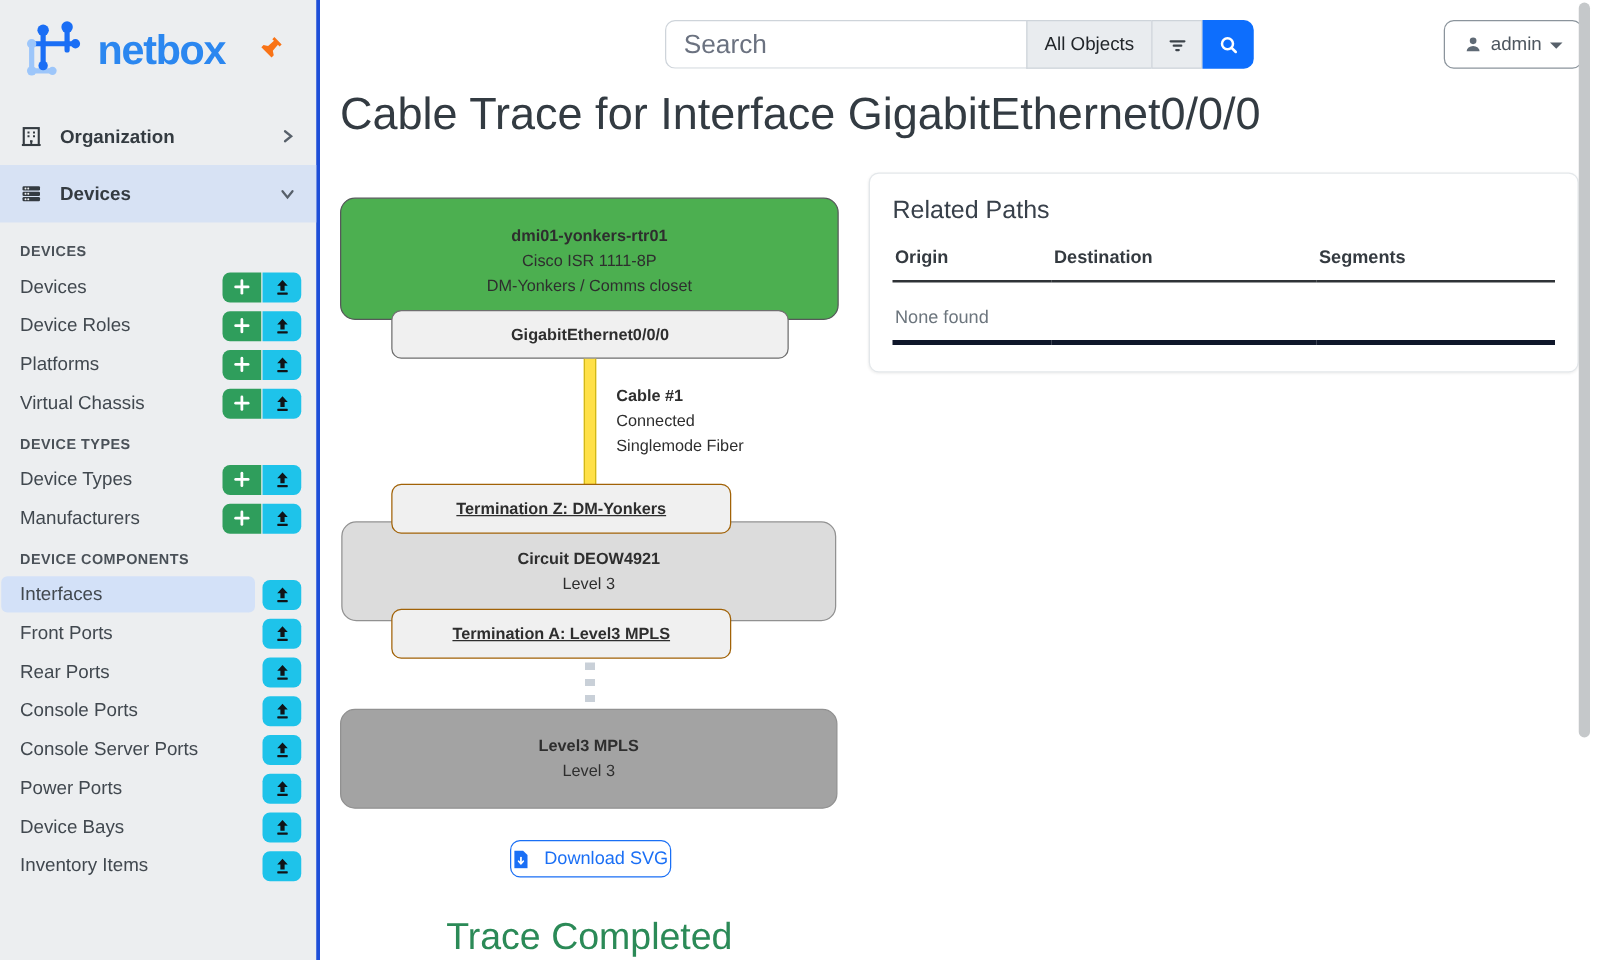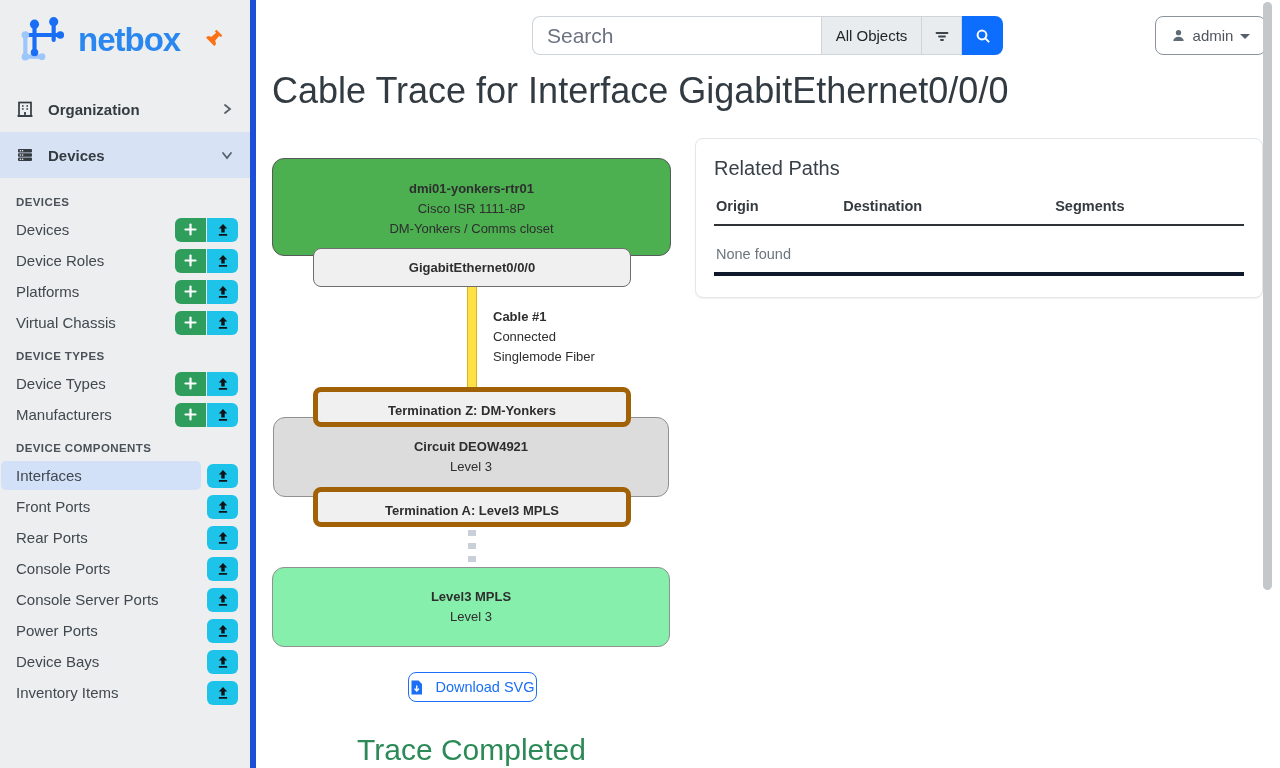--- a/index.html
+++ b/index.html
@@ -1,21 +1,21 @@
 <!DOCTYPE html>
 <html><head>
 <meta charset="utf-8">
 <style>
   * { margin:0; padding:0; box-sizing:border-box; }
   html,body { width:1280px; height:768px; overflow:hidden;
     font-family:"Liberation Sans", sans-serif; background:#fff; color:#343a40; }
 
   
   .sidebar { position:absolute; left:0; top:0; width:256px; height:768px;
-    background:#eceef0; border-right:6px solid #1d4ed8; }
+    background:#eceef0; border-right:3px solid #1d4ed8; }
   .logo-row { height:80px; display:flex; align-items:center; padding:0 16px; position:relative; }
   .wordmark { font-size:33px; font-weight:700; color:#2b87f0; letter-spacing:-1px; margin-left:10px; }
   .pin-btn { position:absolute; right:26px; top:28px; width:20px; height:20px; cursor:pointer; }
 
   .nav-item { height:46px; display:flex; align-items:center; padding:0 16px; gap:14px;
     font-size:15px; font-weight:600; color:#343b41; cursor:pointer; }
   .nav-item.first { margin-top:6px; }
   .nav-item.active { background:#d7e2f4; }
   .nav-item .grow { flex:1; }
 
@@ -63,28 +63,28 @@
   
   .diag { position:absolute; left:0; top:0; width:700px; height:768px; font-size:13px; color:#2e2e2e; }
   .dbox { position:absolute; text-align:center; }
   .device-box { left:16px; top:158px; width:399px; height:98px; background:#4caf50;
     border:1px solid #56595a; border-radius:12px; padding-top:20px; line-height:20px; cursor:pointer; }
   .iface-box { left:57px; top:248px; width:318px; height:39px; background:#f0f0f0;
     border:1px solid #6f6f6f; border-radius:8px; line-height:37px; font-weight:700; cursor:pointer; }
   .cable-line { position:absolute; left:211px; top:287px; width:10px; height:101px;
     background:#ffe047; border-left:1px solid #d2b818; border-right:1px solid #d2b818; }
   .cable-info { position:absolute; left:237px; top:307px; text-align:left; line-height:20px; cursor:pointer; }
-  .term-box { left:57px; width:318px; height:40px; background:#f0f0f0; border:5px solid #a16207;
-    border-radius:8px; line-height:38px; font-weight:700; z-index:2; cursor:pointer; }
+  .term-box { left:57px; width:272px; height:40px; background:#f0f0f0; border:1px solid #a16207;
+    border-radius:8px; line-height:38px; font-weight:700; z-index:2; cursor:pointer;text-decoration:underline; }
   .term-z { top:387px; } .term-a { top:487px; }
   .circuit-box { left:17px; top:417px; width:396px; height:80px; background:#dcdcdc;
     border:1px solid #919191; border-radius:12px; z-index:1; padding-top:19px; line-height:20px; cursor:pointer; }
   .dash-line { position:absolute; left:212px; top:530px; width:8px; height:38px;
     background:repeating-linear-gradient(to bottom,#c9d0d8 0 6px,transparent 6px 13px); }
-  .farend-box { left:16px; top:567px; width:398px; height:80px; background:#86efac;
+  .farend-box { left:16px; top:567px; width:398px; height:80px; background:#a3a3a3;
     border:1px solid #919191; border-radius:12px; padding-top:19px; line-height:20px; cursor:pointer; }
   .bold { font-weight:700; }
 
   .dl-btn { position:absolute; left:152px; top:672px; width:129px; height:30px;
     background:#fff; border:1px solid #1a6ff5; border-radius:8px; color:#1a6ff5;
     font-size:14.5px; display:flex; align-items:center; justify-content:center; gap:12px;
     cursor:pointer; font-family:"Liberation Sans", sans-serif; }
   .trace-status { position:absolute; left:16px; top:733px; width:399px; text-align:center;
     font-size:30px; color:#2b8a57; }
 

